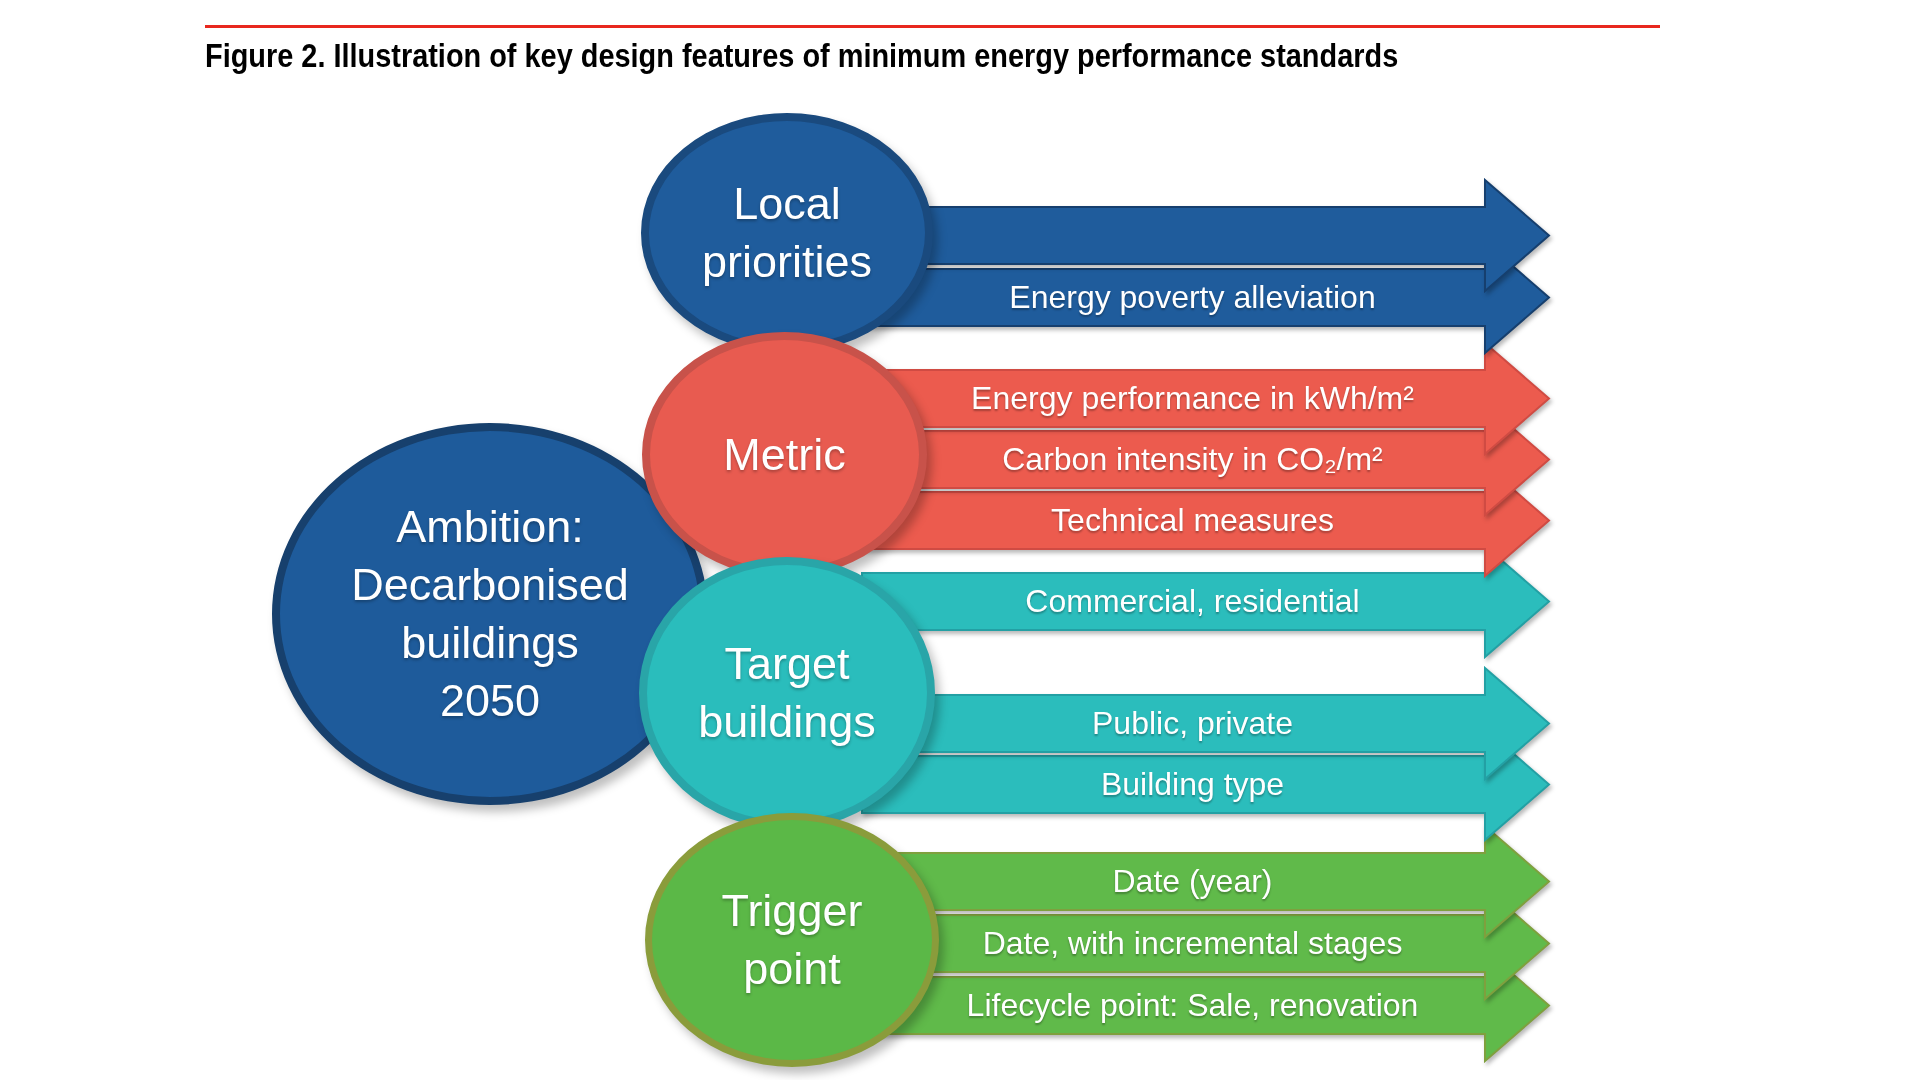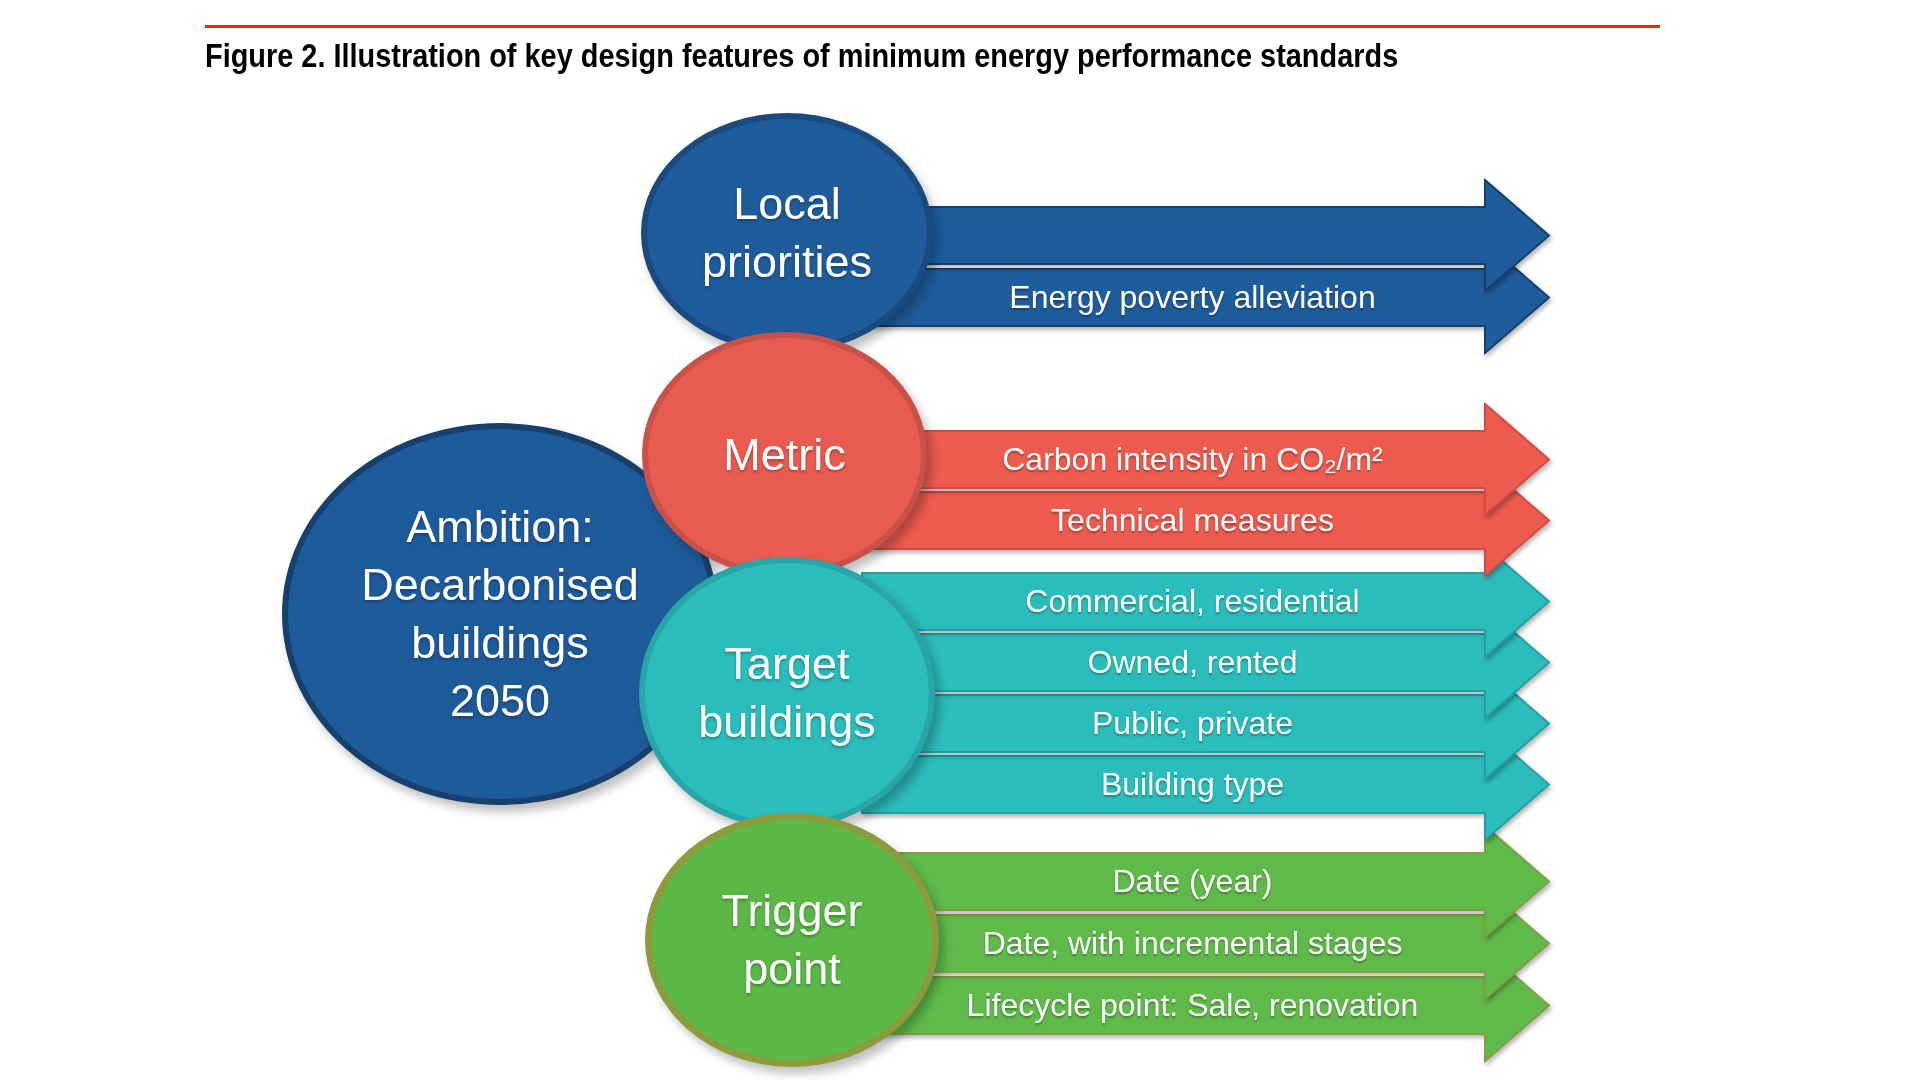--- a/index.html
+++ b/index.html
@@ -56,21 +56,21 @@
     align-items: center;
     justify-content: center;
     color: #ffffff;
     font-size: 32px;
     white-space: nowrap;
     text-shadow: 0 2px 2px rgba(0,0,0,0.30);
   }
   .circle {
     position: absolute;
     border-radius: 50%;
-    border: 6px solid #84cc16;
+    border: 8px solid #84cc16;
     box-sizing: border-box;
     display: flex;
     align-items: center;
     justify-content: center;
     box-shadow: 5px 7px 10px rgba(0,0,0,0.25);
   }
   .circle.c-green { border-width: 7px; }
   .circle-label {
     color: #ffffff;
     font-size: 45px;
@@ -98,44 +98,44 @@
       <polygon points="2,29 625,29 625,2 689,57.5 625,113 625,86 2,86" stroke-width="2" fill="#1F5C9C" stroke="#163F6E"></polygon>
     </svg>
   </div>
   <div class="arrow" style="top:240px; z-index:28">
     <svg width="700" height="115" viewBox="0 0 700 115">
       <polygon points="2,29 625,29 625,2 689,57.5 625,113 625,86 2,86" stroke-width="2" fill="#1F5C9C" stroke="#163F6E"></polygon>
     </svg>
     <div class="arrow-label">Energy poverty alleviation</div>
   </div>
 
+  <div class="arrow" style="top:341px; z-index:27">
+    <svg width="700" height="115" viewBox="0 0 700 115">
+      <polygon points="2,29 625,29 625,2 689,57.5 625,113 625,86 2,86" stroke-width="2" fill="#EC5B4E" stroke="#D04B43"></polygon>
+    </svg>
+    <div class="arrow-label">Energy performance in kWh/m²</div>
+  </div>
   <div class="arrow" style="top:402px; z-index:26">
     <svg width="700" height="115" viewBox="0 0 700 115">
       <polygon points="2,29 625,29 625,2 689,57.5 625,113 625,86 2,86" stroke-width="2" fill="#EC5B4E" stroke="#D04B43"></polygon>
     </svg>
     <div class="arrow-label">Carbon intensity in CO₂/m²</div>
   </div>
   <div class="arrow" style="top:463px; z-index:25">
     <svg width="700" height="115" viewBox="0 0 700 115">
       <polygon points="2,29 625,29 625,2 689,57.5 625,113 625,86 2,86" stroke-width="2" fill="#EC5B4E" stroke="#D04B43"></polygon>
     </svg>
     <div class="arrow-label">Technical measures</div>
   </div>
 
   <div class="arrow" style="top:544px; z-index:24">
     <svg width="700" height="115" viewBox="0 0 700 115">
       <polygon points="2,29 625,29 625,2 689,57.5 625,113 625,86 2,86" stroke-width="2" fill="#2BBDBC" stroke="#23A0A4"></polygon>
     </svg>
     <div class="arrow-label">Commercial, residential</div>
-  </div>
-  <div class="arrow" style="top:605px; z-index:23">
-    <svg width="700" height="115" viewBox="0 0 700 115">
-      <polygon points="2,29 625,29 625,2 689,57.5 625,113 625,86 2,86" stroke-width="2" fill="#2BBDBC" stroke="#23A0A4"></polygon>
-    </svg>
-    <div class="arrow-label">Owned, rented</div>
   </div>
   <div class="arrow" style="top:666px; z-index:22">
     <svg width="700" height="115" viewBox="0 0 700 115">
       <polygon points="2,29 625,29 625,2 689,57.5 625,113 625,86 2,86" stroke-width="2" fill="#2BBDBC" stroke="#23A0A4"></polygon>
     </svg>
     <div class="arrow-label">Public, private</div>
   </div>
   <div class="arrow" style="top:727px; z-index:21">
     <svg width="700" height="115" viewBox="0 0 700 115">
       <polygon points="2,29 625,29 625,2 689,57.5 625,113 625,86 2,86" stroke-width="2" fill="#2BBDBC" stroke="#23A0A4"></polygon>
@@ -155,21 +155,21 @@
     </svg>
     <div class="arrow-label">Date, with incremental stages</div>
   </div>
   <div class="arrow" style="top:948px; z-index:18">
     <svg width="700" height="115" viewBox="0 0 700 115">
       <polygon points="2,29 625,29 625,2 689,57.5 625,113 625,86 2,86" stroke-width="2" fill="#60BA4A" stroke="#7FA03E"></polygon>
     </svg>
     <div class="arrow-label">Lifecycle point: Sale, renovation</div>
   </div>
 
-  <div class="circle" style="left: 282px; top: 423px; width: 436px; height: 382px; z-index: 40; background: rgb(30, 91, 155); border-color: rgb(23, 64, 109); align-items: center;">
+  <div class="circle" style="left: 272px; top: 423px; width: 436px; height: 382px; z-index: 40; background: rgb(30, 91, 155); border-color: rgb(23, 64, 109); align-items: center;">
     <div class="circle-label ambition-label">Ambition:
 Decarbonised
 buildings
 2050</div>
   </div>
 
   <div class="circle" style="left: 641px; top: 113px; width: 292px; height: 240px; z-index: 41; background: rgb(31, 92, 156); border-color: rgb(26, 74, 126);">
     <div class="circle-label">Local
 priorities</div>
   </div>

